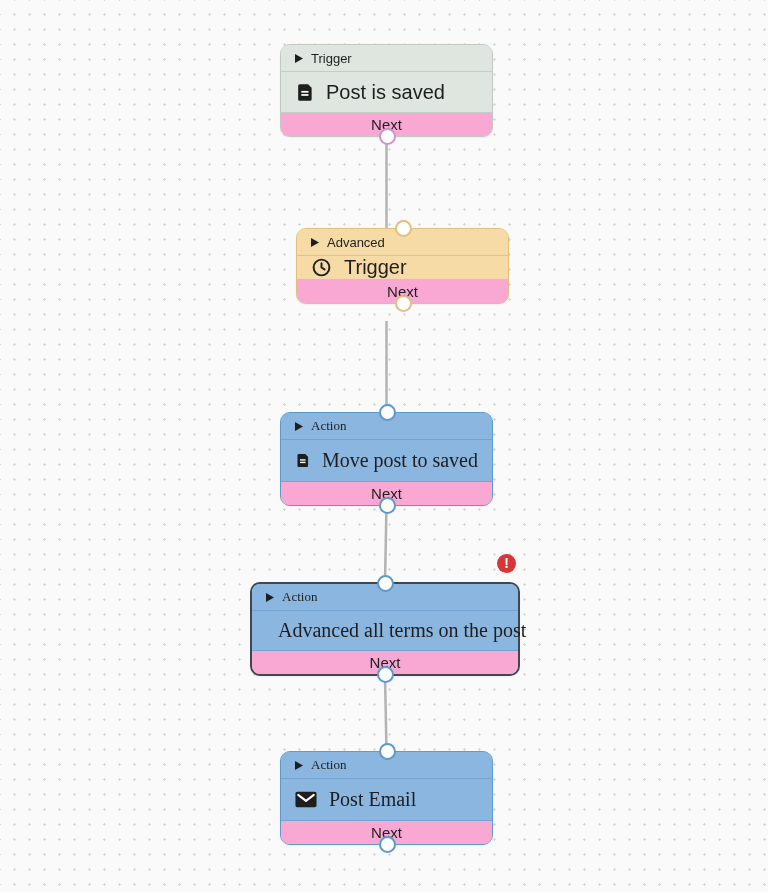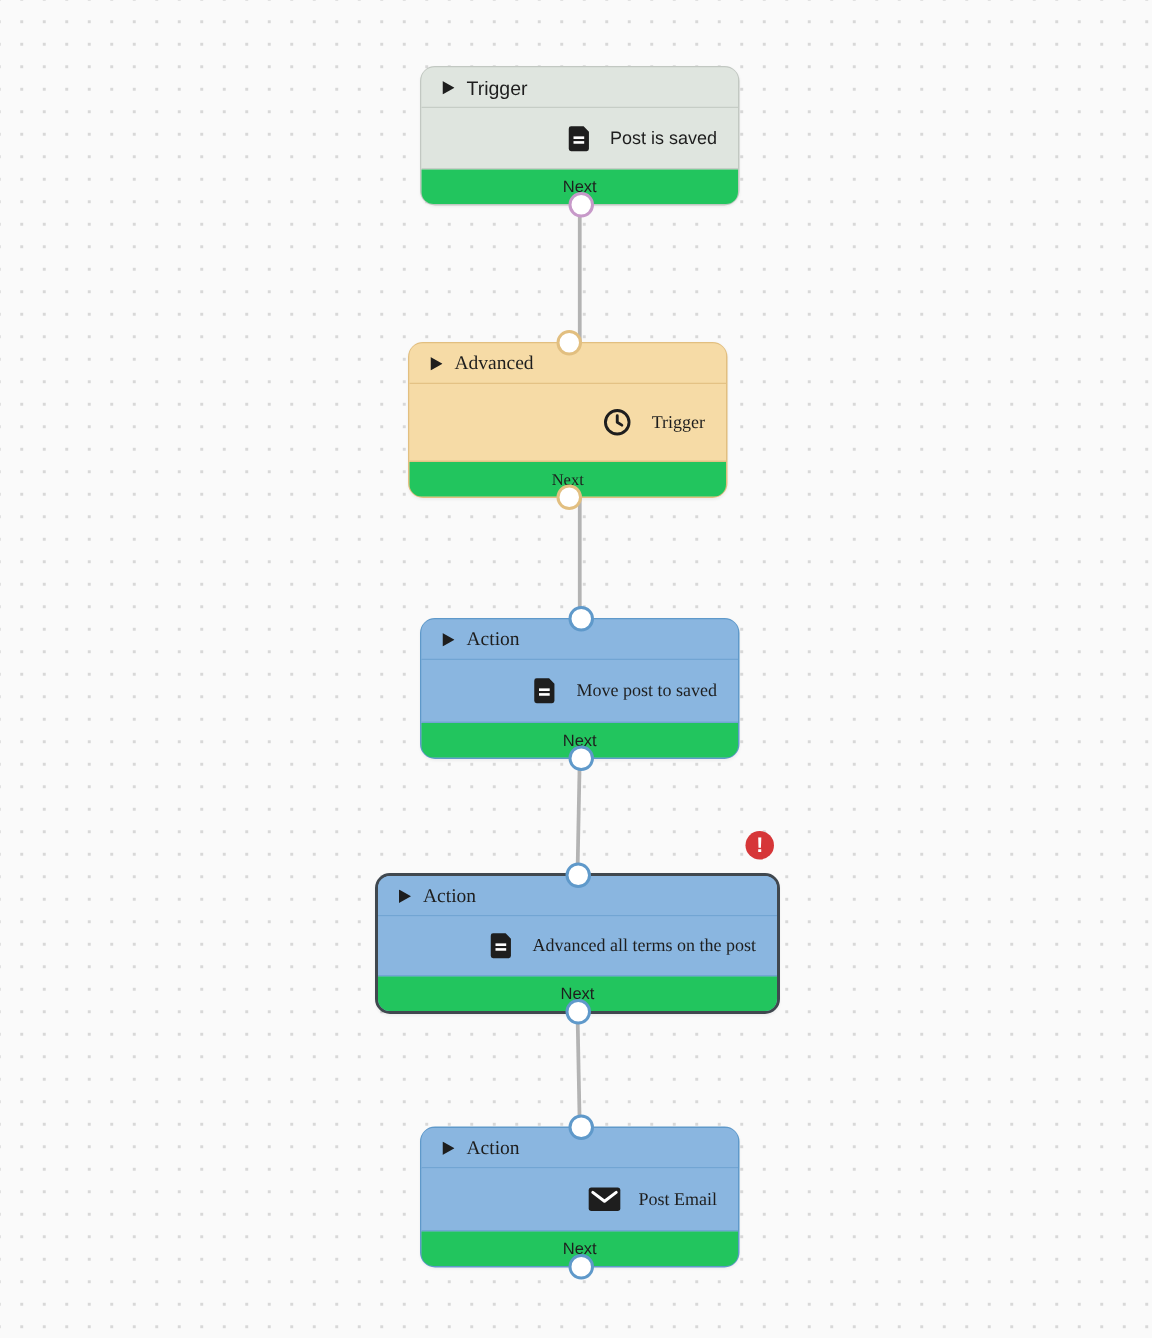--- a/index.html
+++ b/index.html
@@ -46,34 +46,33 @@
     border-top-left-radius: 8px;
     border-top-right-radius: 8px;
     border-bottom: 1px solid;
   }
   .node__body {
     flex: 1;
     display: flex;
     align-items: center;
     gap: 12px;
     padding: 0 14px;
-    font-size: 12px;
+    font-size: 20px;
     color: #1e1e1e;
     border-bottom: 1px solid;
-    justify-content: flex-end;
   }
   .node__footer {
     height: 23px;
-    background: #22c55e;
+    background: #f9a8d4;
     border-bottom-left-radius: 8px;
     border-bottom-right-radius: 8px;
     display: flex;
     align-items: center;
     justify-content: center;
-    font-size: 11px;
+    font-size: 15px;
     color: #1e1e1e;
   }
   .node__icon { display: flex; align-items: center; }
   .port {
     position: absolute;
     left: 50%;
     width: 13px;
     height: 13px;
     margin-left: -8px;
     border-radius: 50%;
@@ -141,21 +140,21 @@
         <rect x="8" y="15" width="9" height="2.2" fill="#ffffff"></rect>
       </svg>
       <span class="title-label">Post is saved</span>
     </div>
     <div class="node__footer">
       <span>Next</span>
     </div>
     <span class="port port--bottom"></span>
   </div>
 
-  <div class="node node--advanced" style="left:272px; top:228px; width:213px; height:104px;font-family:Liberation Serif, serif;">
+  <div class="node node--advanced" style="left:296px; top:228px; width:213px; height:76px;">
     <span class="port port--top"></span>
     <div class="node__header">
       <svg class="node__icon" width="8" height="9" viewBox="0 0 8 9">
           <polygon points="0,0 8,4.5 0,9" fill="#1e1e1e"></polygon>
         </svg>
       <span class="header-label">Advanced</span>
     </div>
     <div class="node__body">
       <svg class="node__icon" width="21" height="21" viewBox="0 0 24 24">
         <circle cx="12" cy="12" r="9" fill="none" stroke="#1e1e1e" stroke-width="2.2"></circle>

